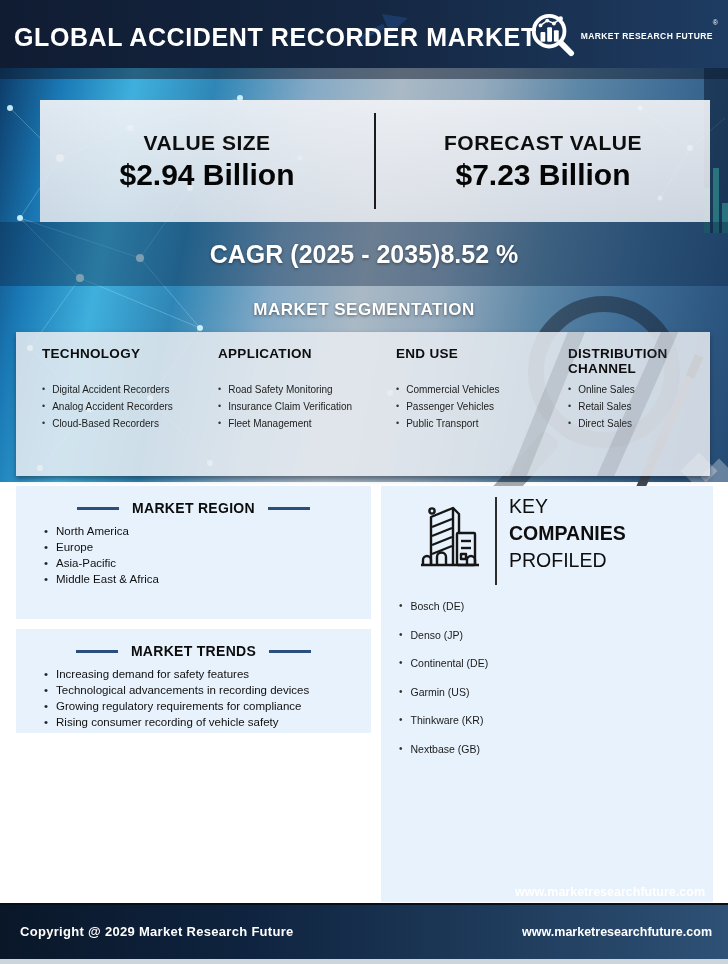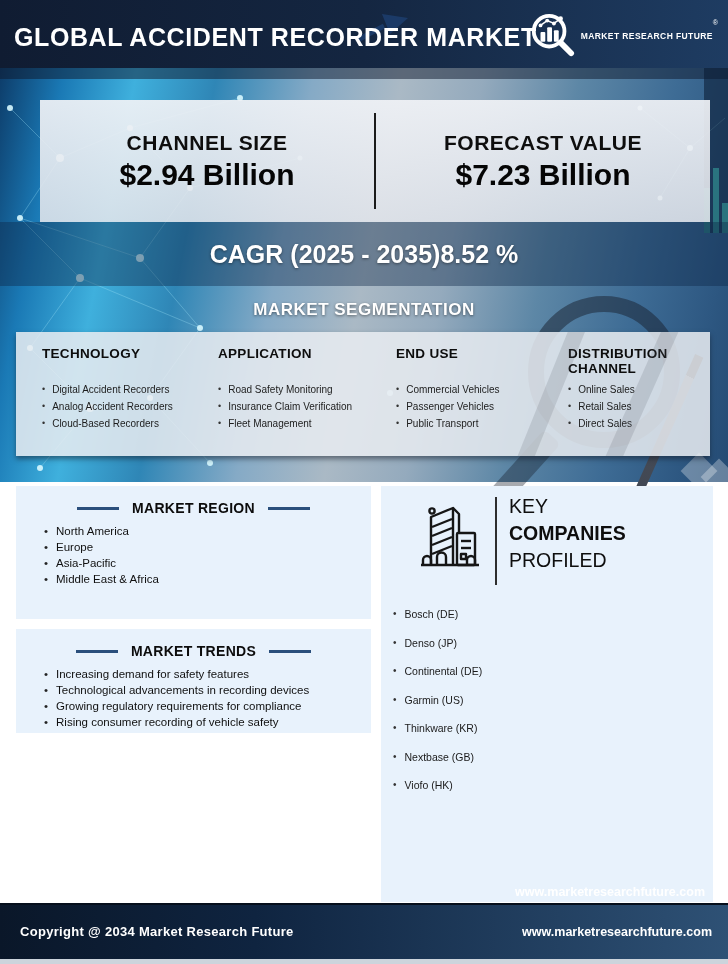--- a/index.html
+++ b/index.html
@@ -46,21 +46,21 @@
   .ms-value { font-size:30px; font-weight:bold; color:#050505; margin-top:3px; }
 
   .cagr-line { position:absolute; left:0; top:172px; width:728px; text-align:center;
     color:#ffffff; font-size:25px; font-weight:bold; text-shadow:0 1px 3px rgba(0,0,0,.45); white-space:nowrap; }
   .cagr-value { }
 
   .seg-title { position:absolute; left:0; top:232px; width:728px; text-align:center;
     color:#ffffff; font-size:17px; font-weight:bold; letter-spacing:.5px; text-shadow:0 1px 3px rgba(0,0,0,.5); }
 
   
-  .panel-seg { position:absolute; left:16px; top:332px; width:694px; height:124px;
+  .panel-seg { position:absolute; left:16px; top:332px; width:694px; height:144px;
     background:rgba(233,236,241,.86); box-shadow:0 3px 5px rgba(18,24,36,.5);
     display:grid; grid-template-columns:176px 178px 172px auto; padding:14px 0 13px 26px; overflow:hidden; }
   .seg-col-heading { font-size:13.5px; font-weight:bold; color:#0d0d0d; letter-spacing:.3px;
     height:38px; line-height:15px; }
   .seg-col-heading.narrow { width:118px; }
   .seg-list { list-style:none; }
   .seg-list li { font-size:10px; color:#1c1c1c; margin-bottom:6px; display:flex; }
   .seg-list li::before { content:"•"; font-size:9px; margin-right:7px; color:#333; }
   .seg-shadow { position:absolute; background:rgba(90,95,105,.18); width:16px; height:200px; top:-20px; }
 
@@ -78,21 +78,21 @@
   .blist { list-style:none; margin-top:9px; padding-left:28px; }
   .blist li { font-size:11.5px; color:#101010; margin-bottom:4px; display:flex; }
   .blist li::before { content:"•"; margin-right:8px; color:#222; }
 
   
   .comp-head { position:relative; height:102px; }
   .comp-divider { position:absolute; left:114px; top:11px; width:2px; height:88px; background:#2e2e2e; }
   .comp-title { position:absolute; left:128px; top:7px; font-size:19.5px; line-height:27px; color:#0e0e0e; }
   .comp-title .bold { font-weight:bold; }
   .building-icon-wrap { position:absolute; left:36px; top:13px; }
-  .comp-list { list-style:none; margin-top:20px; padding-left:12px; }
+  .comp-list { list-style:none; margin-top:12px; padding-left:18px; }
   .comp-list li { font-size:10.5px; color:#1a1a1a; margin-bottom:16.5px; display:flex; }
   .comp-list li::before { content:"•"; font-size:10px; margin-right:8px; color:#333; }
 
   
   .wm { position:absolute; color:#ffffff; font-weight:bold; white-space:nowrap; }
   .wm-left { left:22px; top:883px; font-size:13.5px; letter-spacing:.2px; }
   .wm-right { right:23px; top:885px; font-size:12.5px; }
 
   
   .footer { position:absolute; left:0; top:903px; width:728px; height:56px;
@@ -178,21 +178,21 @@
 
     <div class="cagr-line">
       <span>CAGR (2025 - 2035)</span><span class="cagr-value">8.52 %</span>
     </div>
 
     <div class="seg-title">MARKET SEGMENTATION</div>
   </div>
 
   <div class="panel-marketsize">
     <div class="ms-half">
-      <div class="ms-label">CHANNEL SIZE</div>
+      <div class="ms-label">VALUE SIZE</div>
       <div class="ms-value">$2.94 Billion</div>
     </div>
     <div class="ms-divider"></div>
     <div class="ms-half">
       <div class="ms-label">FORECAST VALUE</div>
       <div class="ms-value">$7.23 Billion</div>
     </div>
   </div>
 
   <div class="panel-seg">
@@ -289,26 +289,25 @@
         <div>PROFILED</div>
       </div>
     </div>
     <ul class="comp-list">
       <li>Bosch (DE)</li>
       <li>Denso (JP)</li>
       <li>Continental (DE)</li>
       <li>Garmin (US)</li>
       <li>Thinkware (KR)</li>
       <li>Nextbase (GB)</li>
-      <li>Viofo (HK)</li>
     </ul>
   </div>
 
   <div class="wm wm-left">Copyright @ 2025 Market Research Future</div>
   <div class="wm wm-right">www.marketresearchfuture.com</div>
 
   <div class="footer">
-    <div class="footer-left">Copyright @ 2034 Market Research Future</div>
+    <div class="footer-left">Copyright @ 2029 Market Research Future</div>
     <div class="footer-right">www.marketresearchfuture.com</div>
   </div>
   <div class="bottom-strip"></div>
 
 </div>
 
 </body></html>

